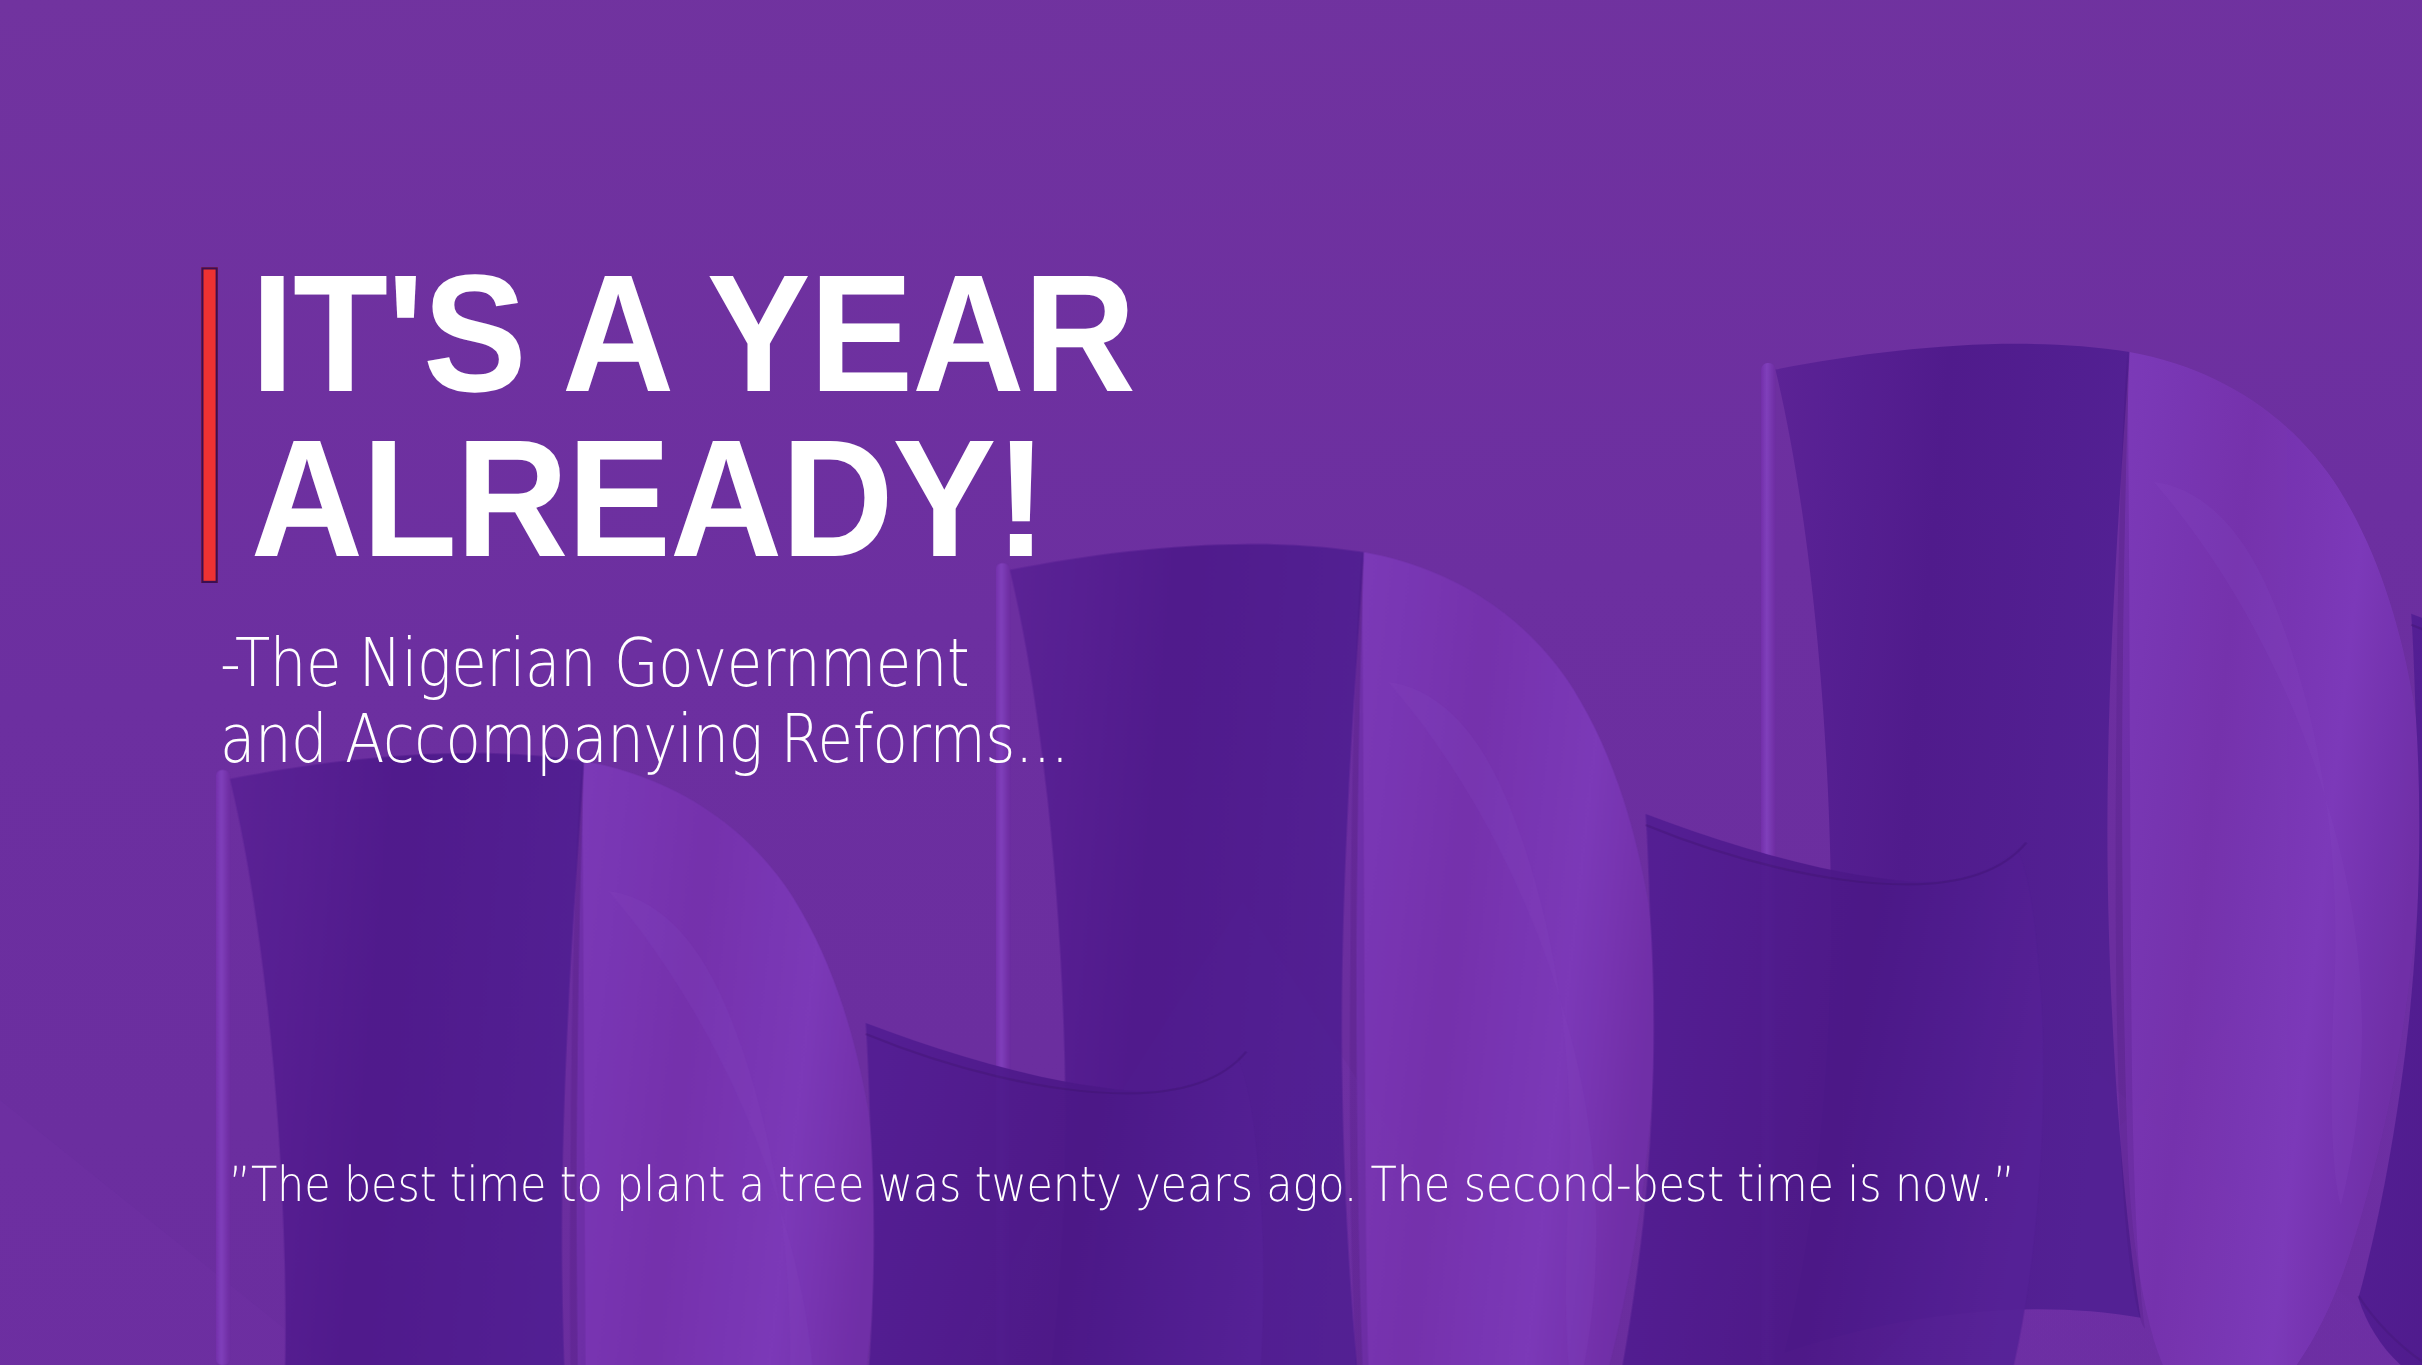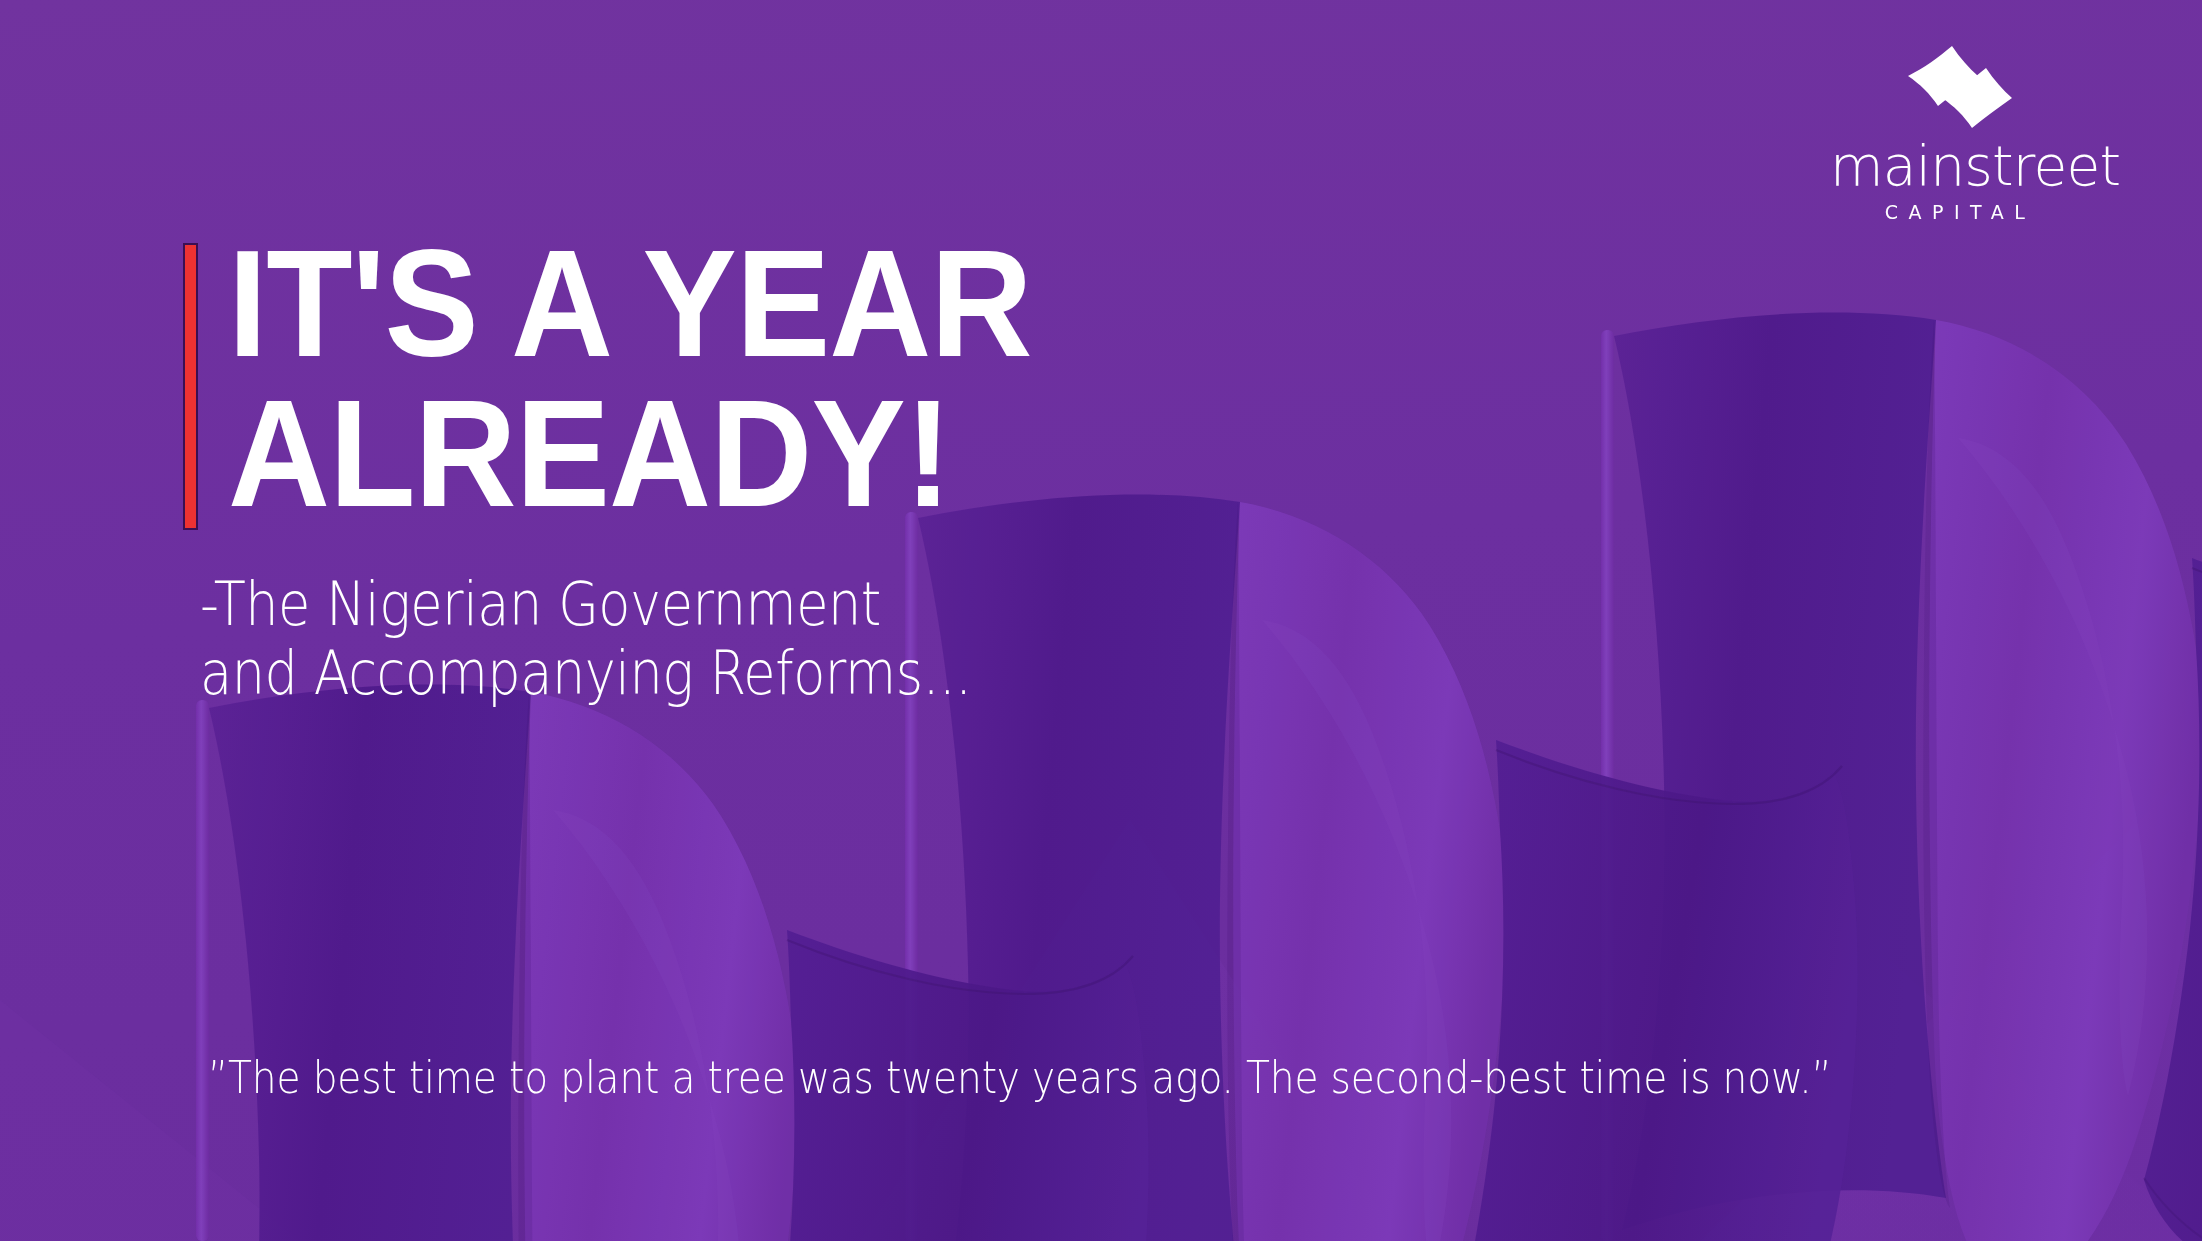--- a/index.html
+++ b/index.html
@@ -225,30 +225,20 @@
         <use href="#wavingFlag" transform="translate(910,500) scale(1.0)"></use>
       </g>
 
       <g opacity="0.92">
         <rect x="196" y="700" width="13" height="541" rx="6" fill="url(#poleGrad)"></rect>
         <use href="#wavingFlag" transform="translate(201,690) scale(1.0)"></use>
       </g>
     </svg>
   </div>
 
-  <div class="logo">
-    <svg class="logo-mark" viewBox="0 0 130 86" xmlns="http://www.w3.org/2000/svg">
-      <path d="M 62 2 C 70 14 79 24 88 32 C 74 42 60 52 48 62
-               C 40 50 30 40 18 32 C 34 24 49 13 62 2 Z" fill="#FFFFFF"></path>
-      <path d="M 96 30 C 104 42 113 52 122 60 C 108 70 94 80 82 90
-               C 74 78 64 68 52 60 C 68 52 83 41 96 30 Z" fill="#FFFFFF" transform="translate(0,-6)"></path>
-    </svg>
-    <span class="logo-wordmark">mainstreet</span>
-    <span class="logo-sub">CAPITAL</span>
-  </div>
 
   <div class="headline-block">
     <div class="accent-bar"></div>
     <h1 class="headline">IT'S A YEAR
 ALREADY!</h1>
   </div>
 
   <h2 class="subtitle">-The Nigerian Government
 and Accompanying Reforms...</h2>
 

